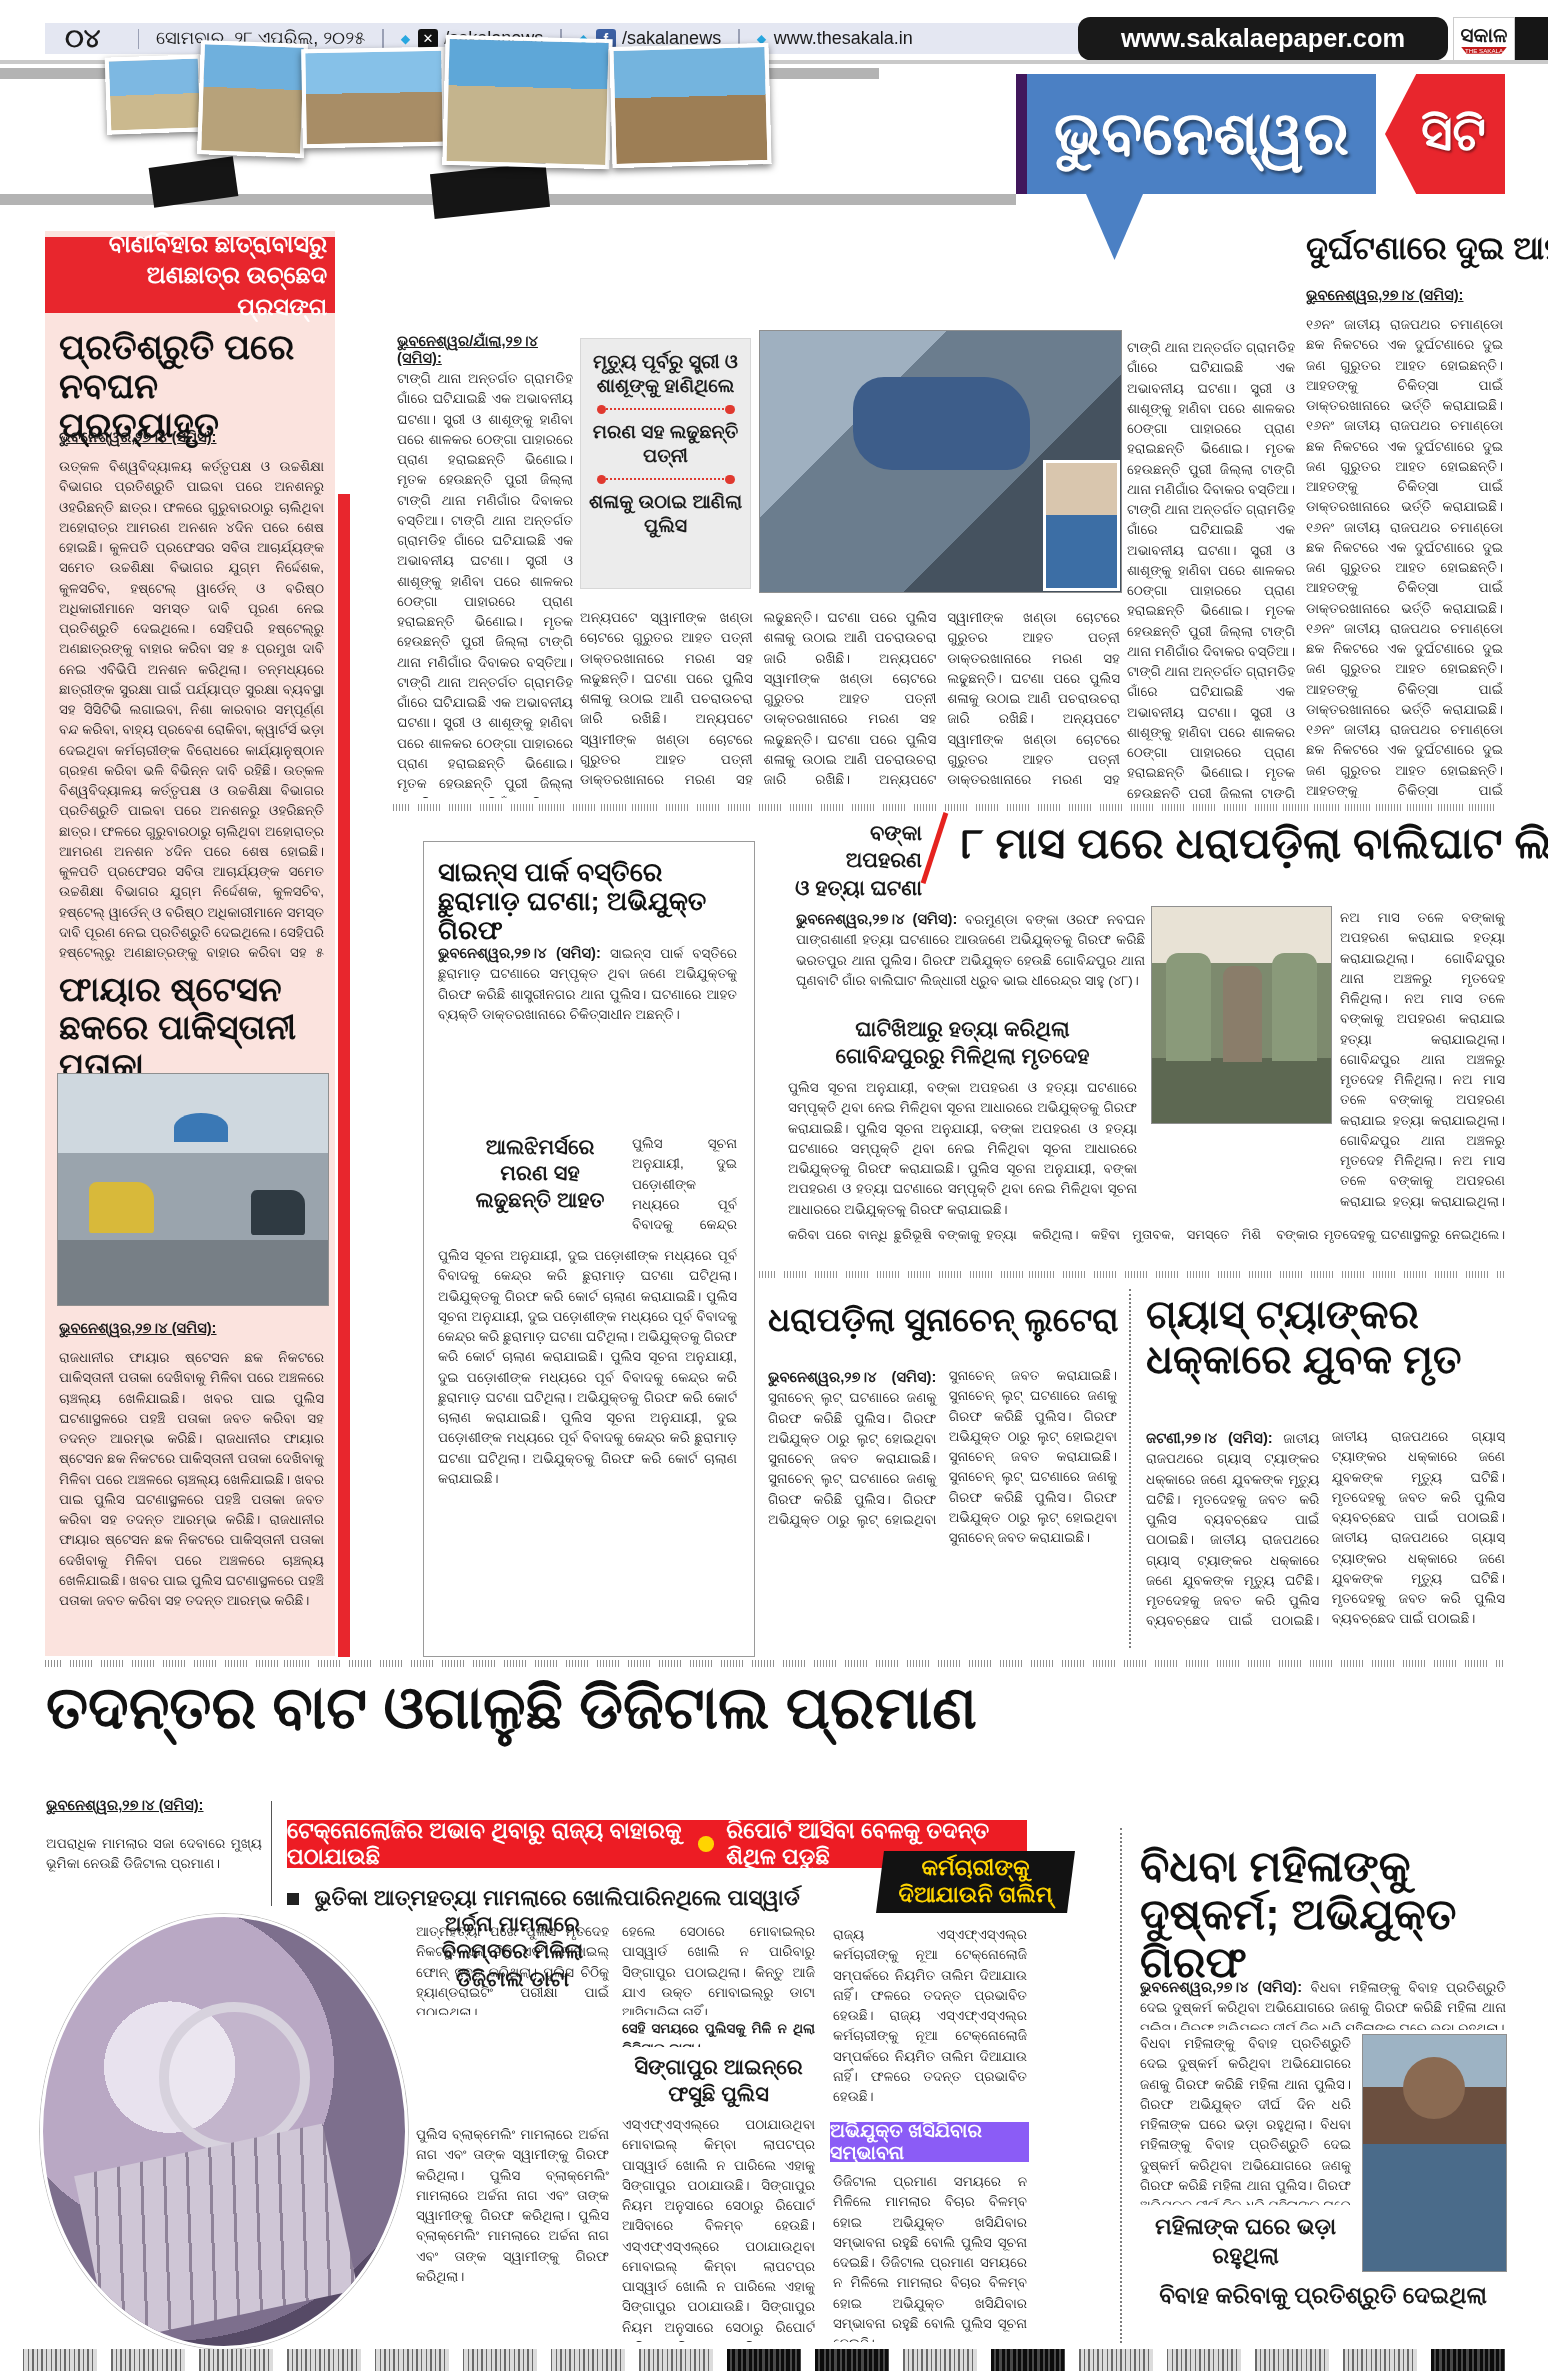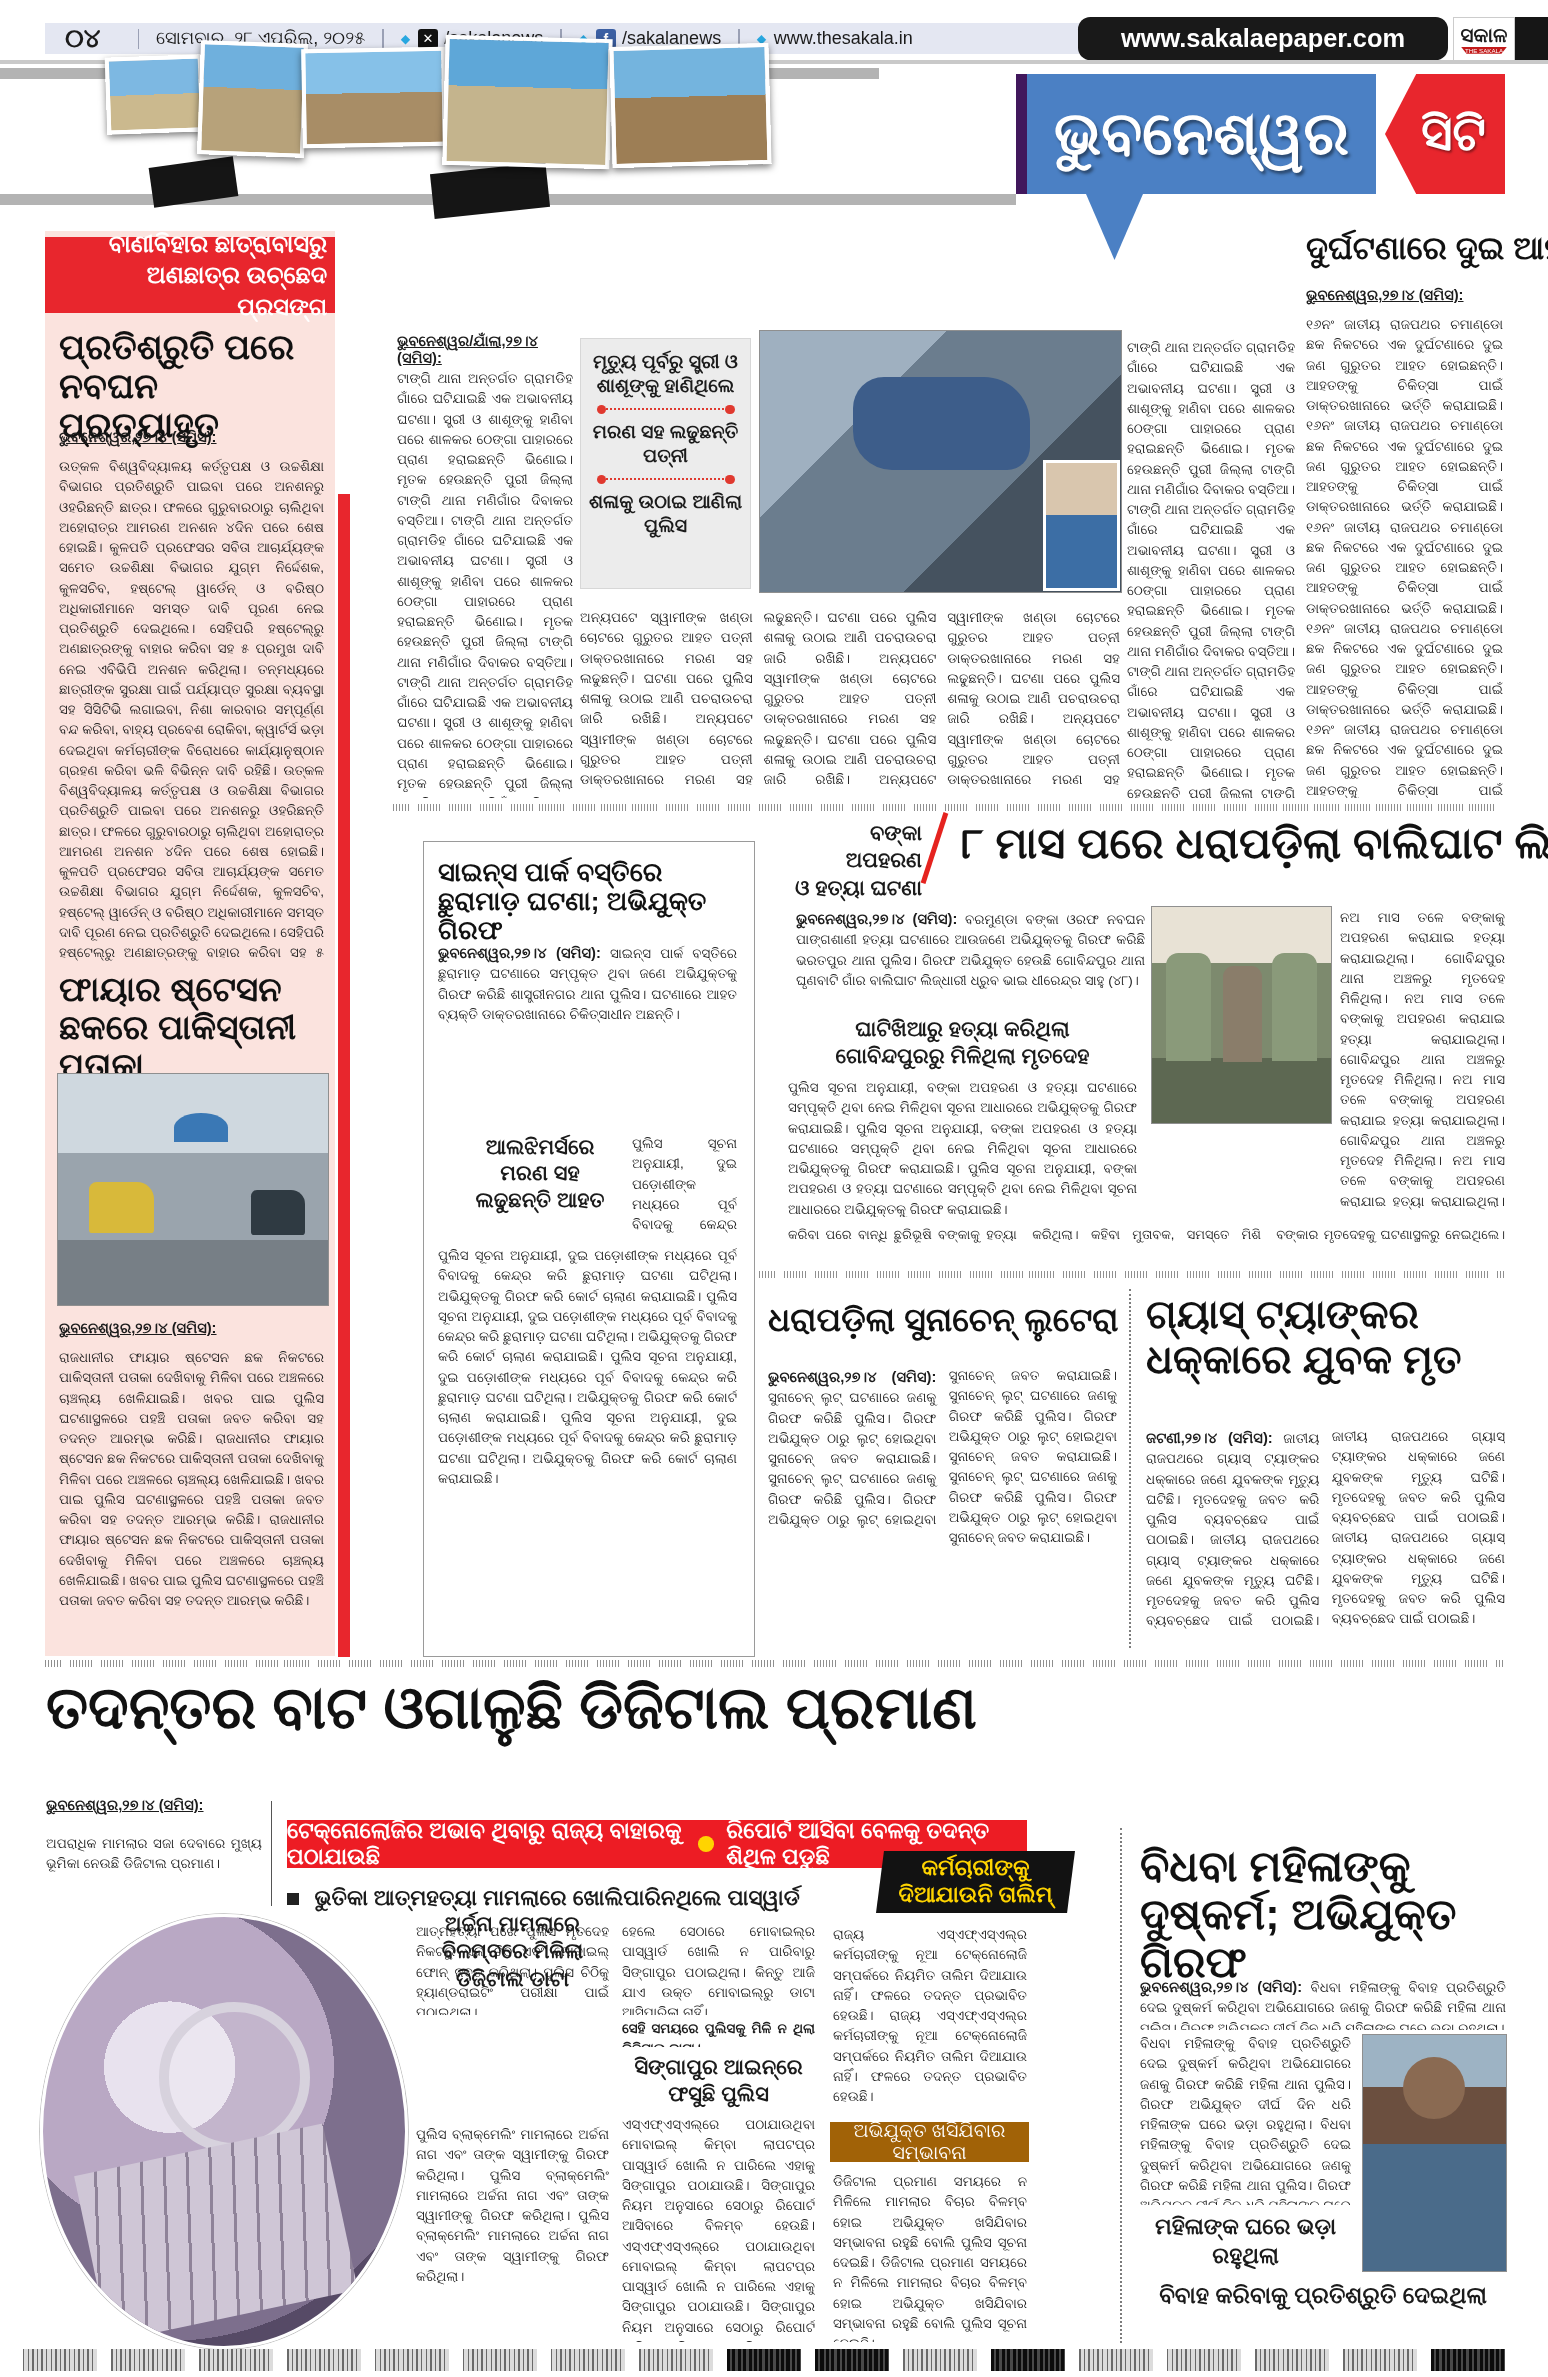--- a/index.html
+++ b/index.html
@@ -52,21 +52,21 @@
   .dotsep::before{left:-6.2px;} .dotsep::after{right:-6.2px;}
   
   .scibox{left:423px;top:841px;width:330px;height:814px;border:1.5px solid #9a9a9a;background:#fff;}
   .inset-bold{font-weight:800;font-size:21px;text-align:center;line-height:1.25;}
   
   .redstrip{background:#ed1c24;color:#fff;font-weight:700;display:flex;align-items:center;justify-content:center;font-size:22.4px;}
   .ydot{display:inline-block;width:20px;height:15.4px;border-radius:50%;background:#ffd400;margin:0 12.3px;}
   .sq-subhead{font-weight:800;font-size:21.6px;}
   .sq-subhead::before{content:"";display:inline-block;width:12.3px;height:12.3px;background:#222;margin-right:9.3px;}
   .blackbox{background:#121212;color:#ffd400;font-weight:800;text-align:center;}
-  .blackstrip{background:#a16207;color:#fff;font-weight:400;text-align:center;}
+  .blackstrip{background:#8b5cf6;color:#fff;font-weight:700;text-align:left;}
   .centersub{font-weight:800;font-size:21px;text-align:center;line-height:1.3;}
   
   .tile{display:inline-block;width:74px;height:21.6px;margin-right:14px;
         background:repeating-linear-gradient(90deg,#6a6a6a 0 1.5px,#dcdcdc 1.5px 4.6px);}
   .tile.dark{background:repeating-linear-gradient(90deg,#0c0c0c 0 3.1px,#4a4a4a 3.1px 5.4px);}
 </style>
 </head>
 <body>
 
 <div id="page">

